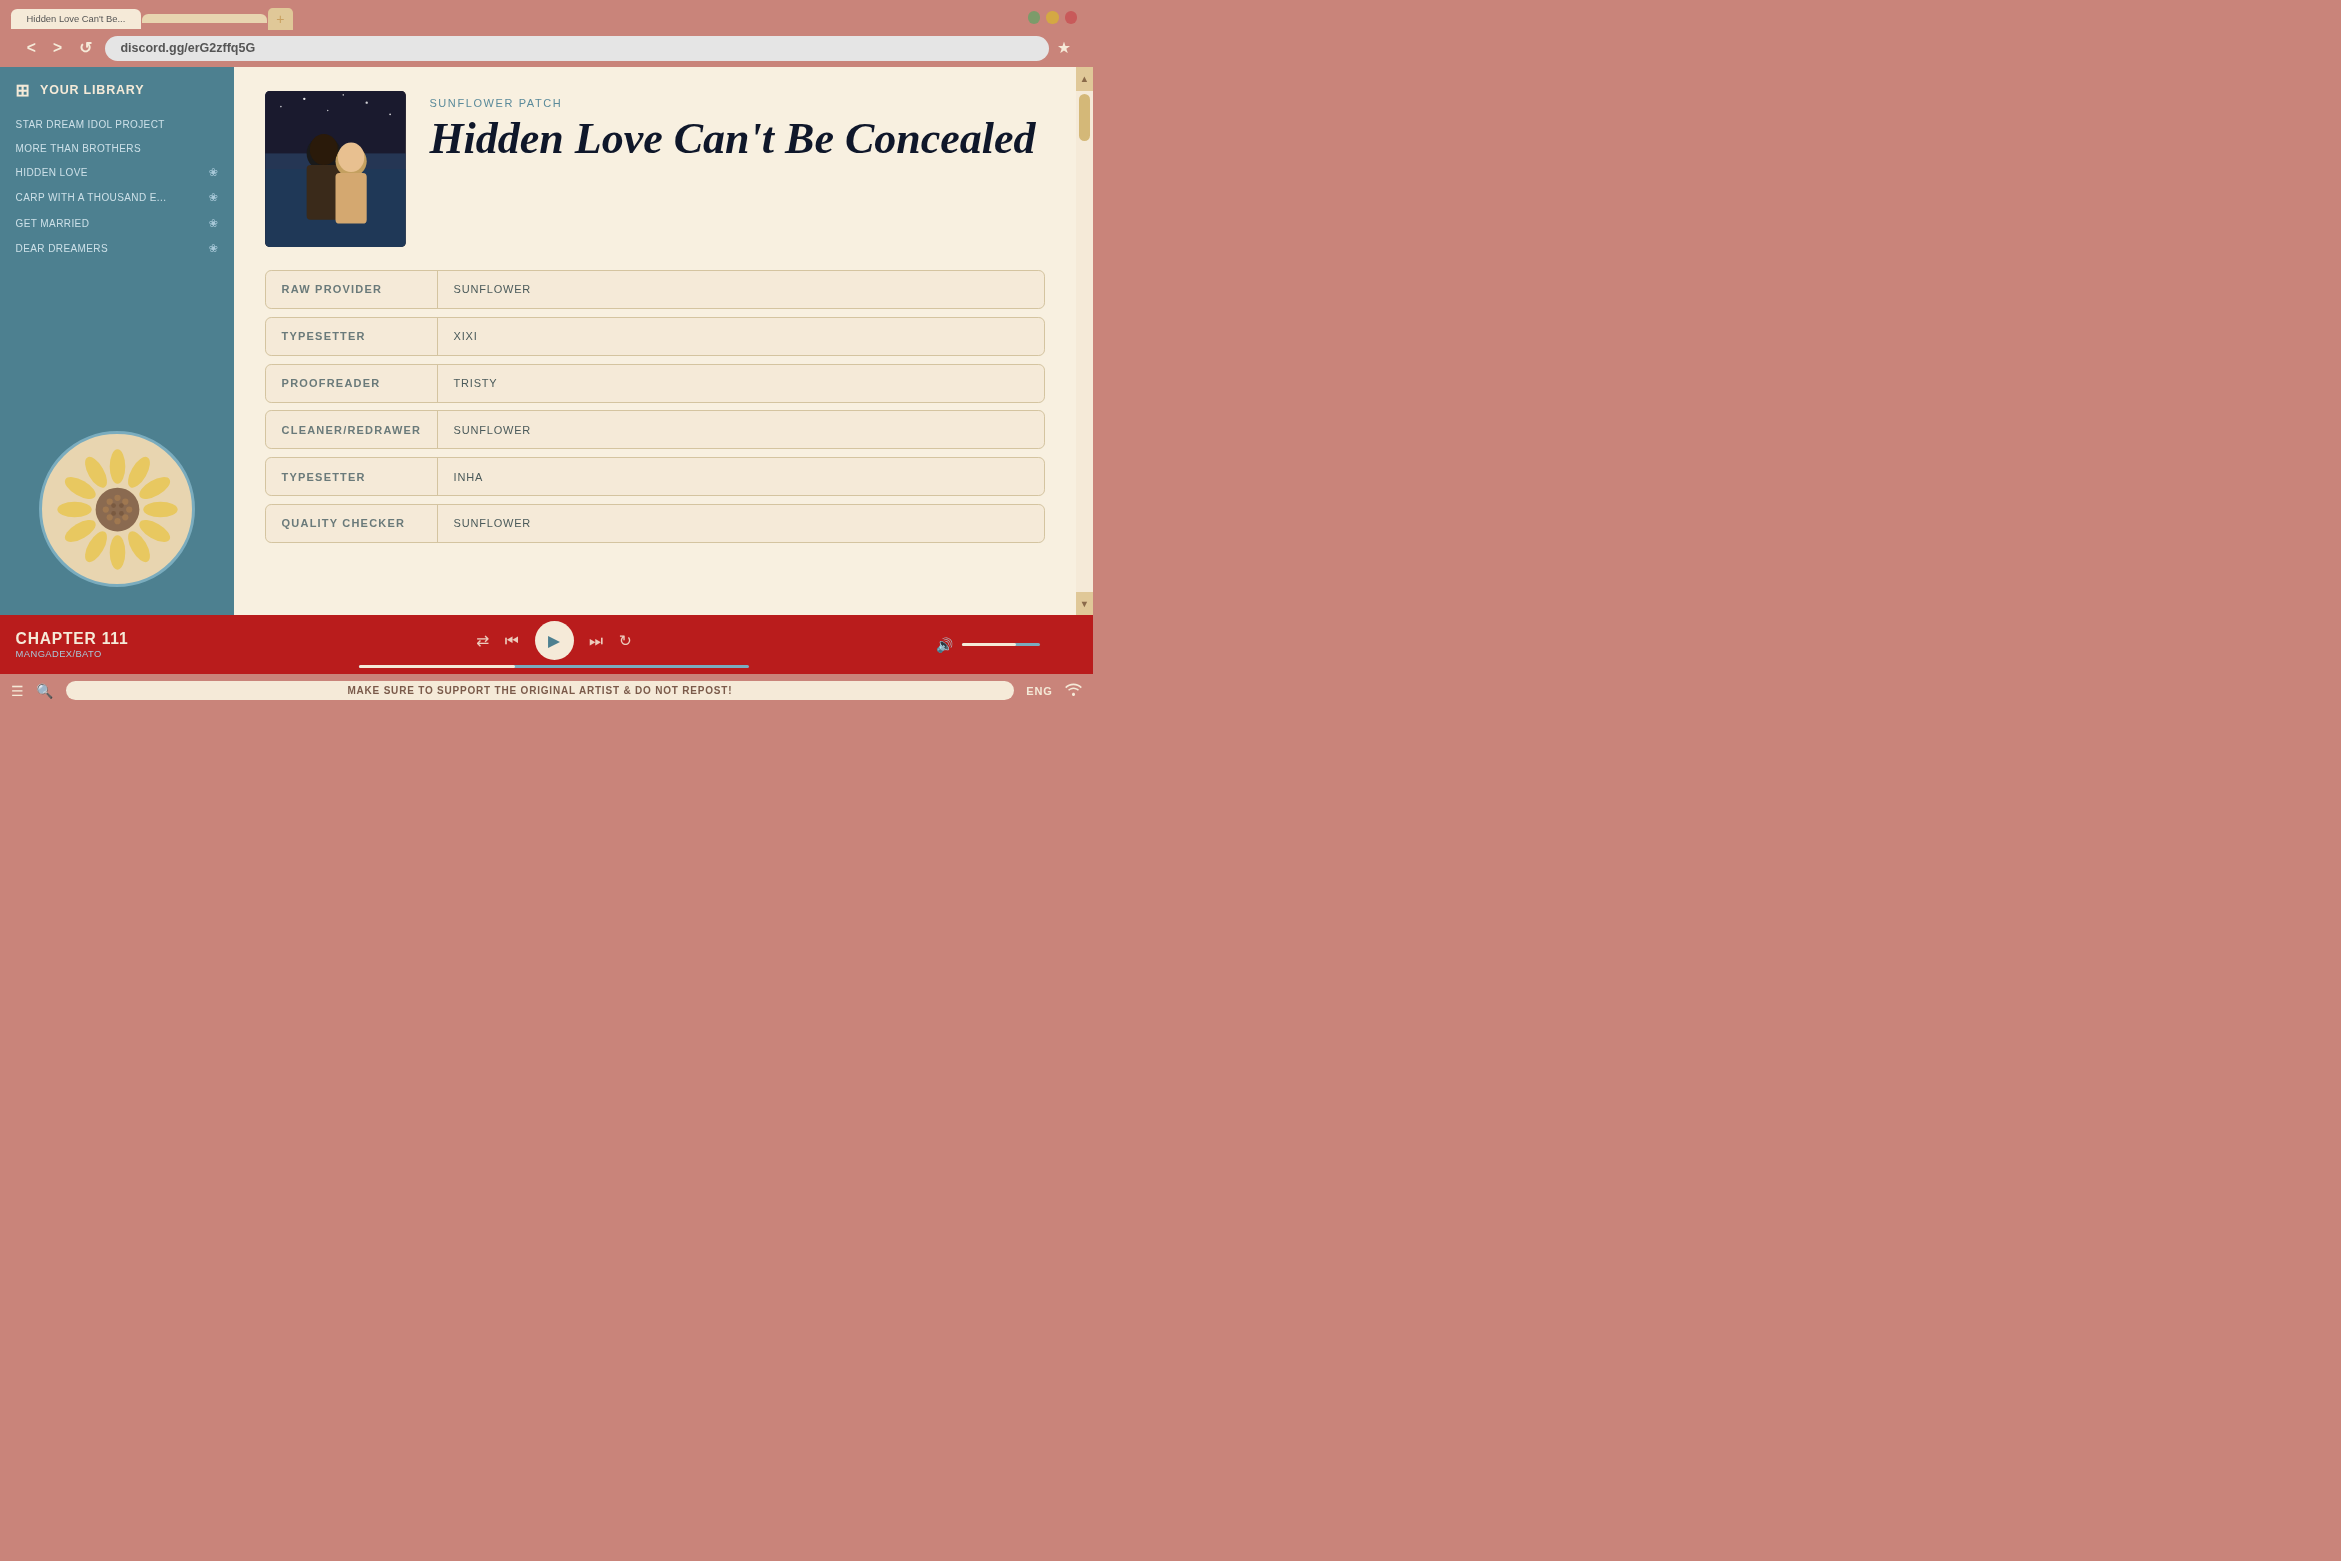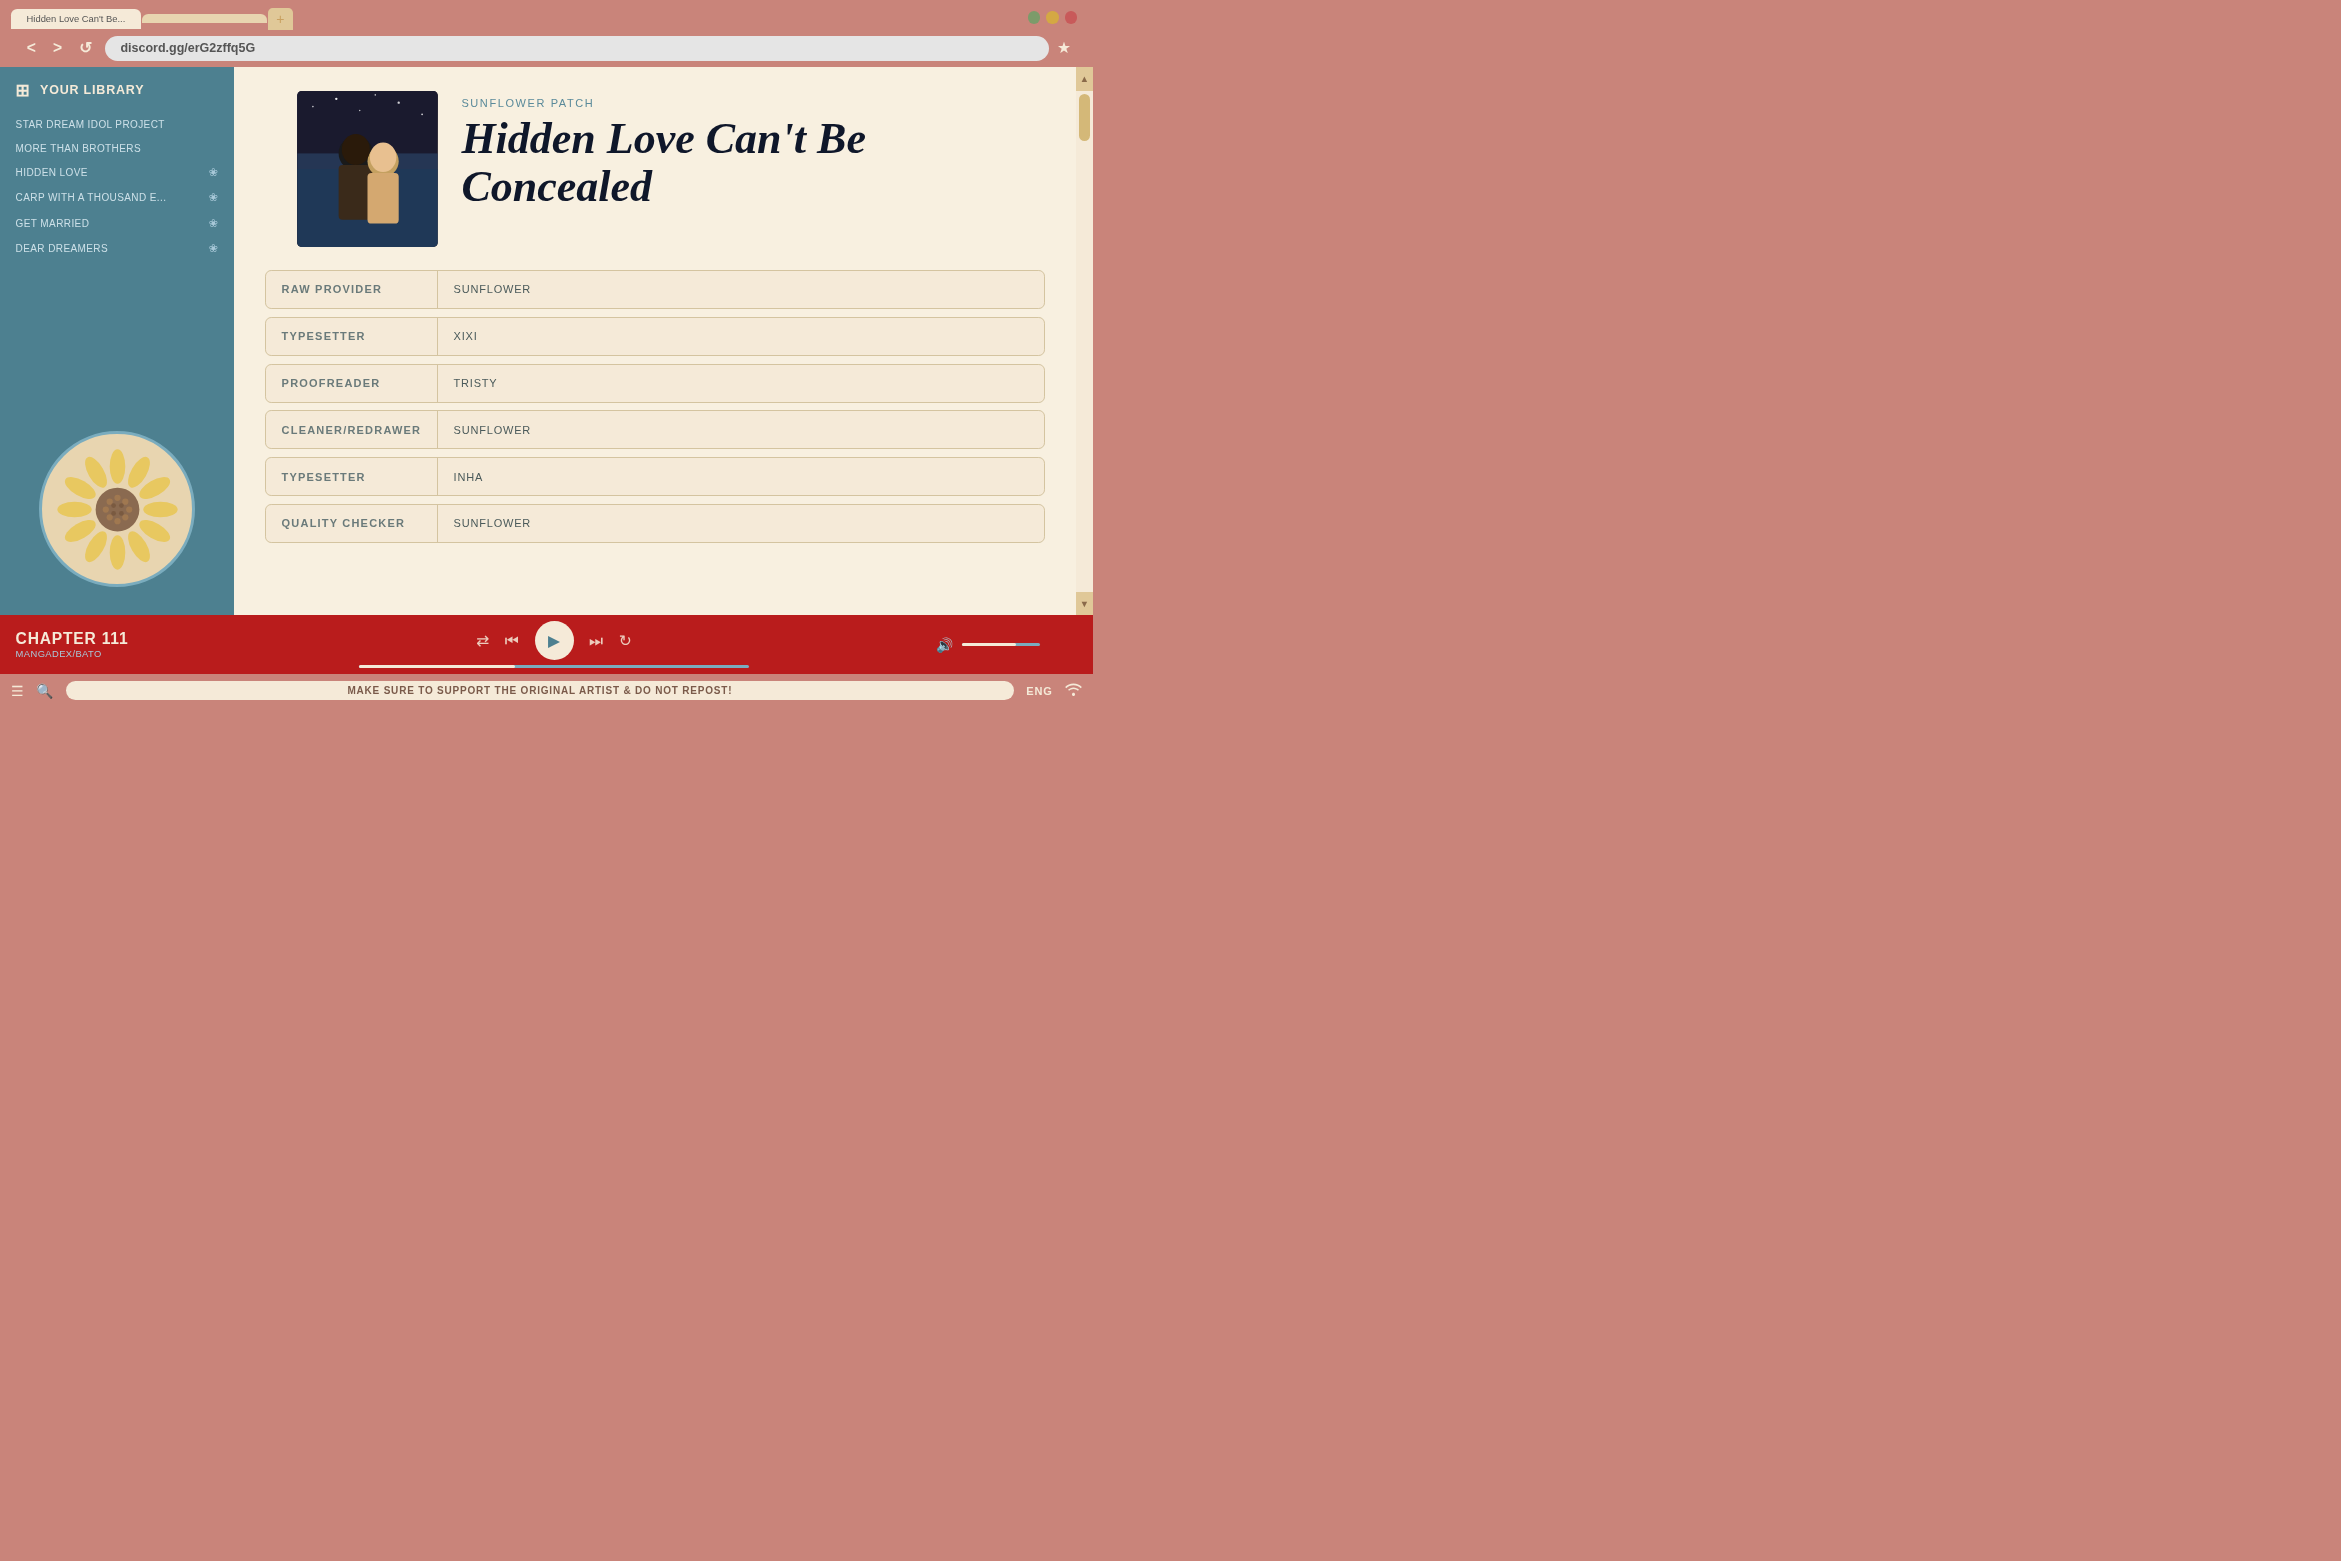--- a/index.html
+++ b/index.html
@@ -175,21 +175,20 @@
     .content-area {
       flex: 1;
       background: #f8f0e0;
       padding: 23.4px 31px;
       overflow-y: auto;
     }
     .manga-header {
       display: flex;
       gap: 23.4px;
       margin-bottom: 23.4px;
-      margin-left: 32px;
     }
     .manga-cover {
       width: 141px;
       height: 156px;
       border-radius: 4.7px;
       background: linear-gradient(135deg, #2a2a4a 0%, #1a1a2a 40%, #8a7a6a 70%, #c4a882 100%);
       flex-shrink: 0;
       overflow: hidden;
       position: relative;
     }

